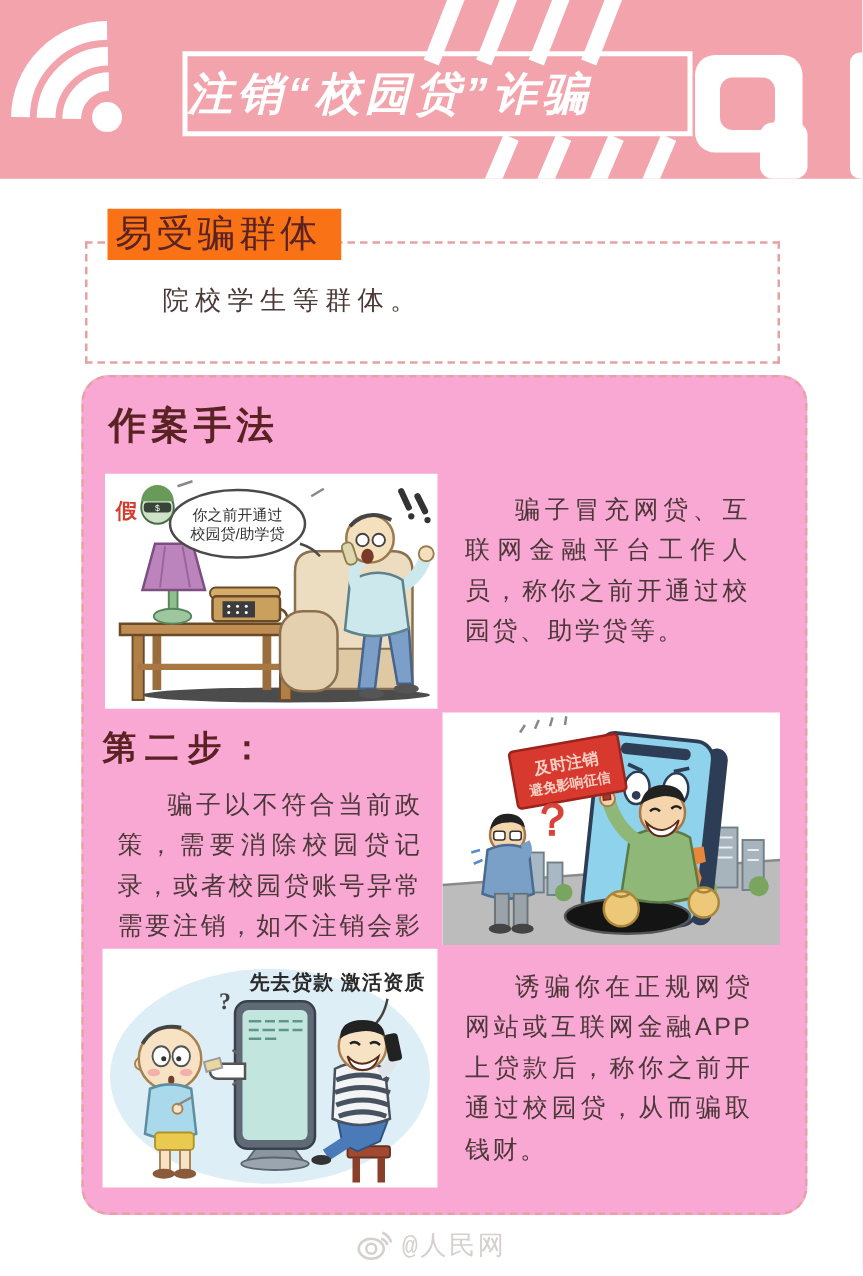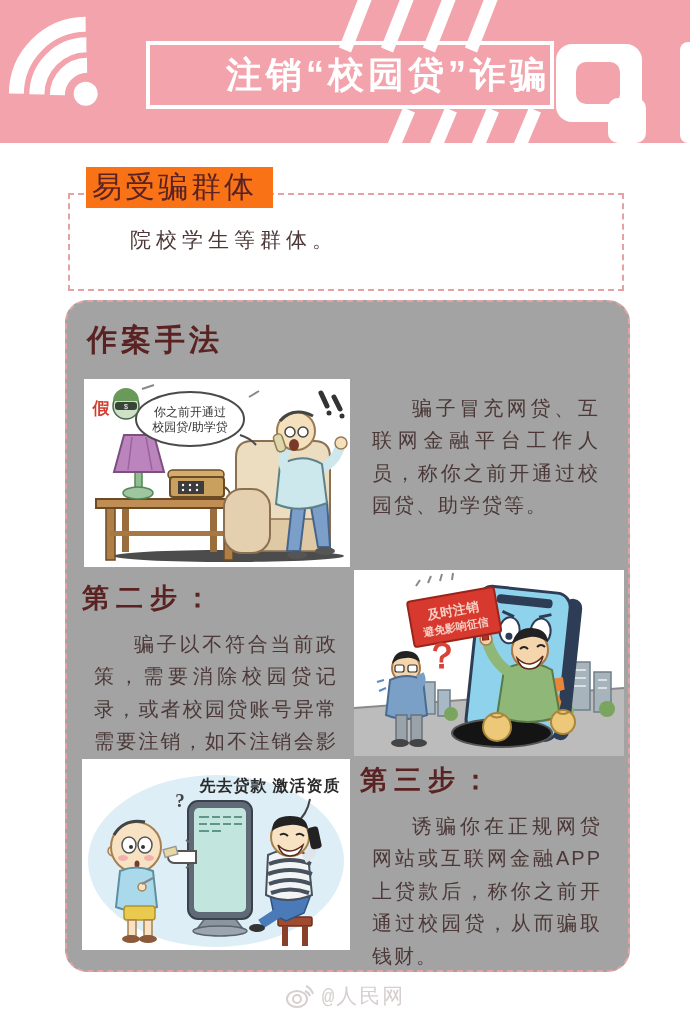--- a/index.html
+++ b/index.html
@@ -9,21 +9,21 @@
   }
 
   
   .header {
     position:absolute; left:0; top:0; width:690px; height:143px;
     background:#f2a3ac; overflow:hidden;
   }
   .header-decor { position:absolute; left:0; top:0; width:690px; height:143px; }
   .title-box {
     position:absolute; left:146px; top:41px; width:400px; height:60px;
-    border:4px solid #ffffff; display:flex; align-items:center; justify-content:flex-end;
+    border:4px solid #ffffff; display:flex; align-items:center; justify-content:flex-start;font-style:italic;
   }
   .header-title {
     color:#ffffff; font-size:36px; font-weight:bold; letter-spacing:4px; white-space:nowrap;
   }
 
   
   .sec1 {
     position:absolute; left:68px; top:193px; width:552px; height:94px;
     border:2px dashed #e6a2a2; background:#ffffff;
   }
@@ -32,21 +32,21 @@
     color:#5a2222; letter-spacing:3px; background:#f97316; padding:0 16px 0 6px;
   }
   .sec1-body {
     position:absolute; left:86px; top:226px; font-size:21px; color:#4c3838;
     letter-spacing:5px; font-family:"Liberation Serif", serif;margin-left:44px;
   }
 
   
   .sec2 {
     position:absolute; left:65px; top:300px; width:561px; height:668px;
-    border:2px dashed #e6a2a2; border-radius:22px; background:#a3a3a3;
+    border:2px dashed #e6a2a2; border-radius:22px; background:#f9a8d4;padding-left:16px;
   }
   .sec2-heading {
     position:absolute; left:20px; top:18px; font-size:30px; font-weight:bold;
     color:#5a2222; letter-spacing:4px;
   }
   .illus { position:absolute; background:#ffffff; }
   .illus svg { display:block; width:100%; height:100%; }
   .illus1 { left:17px;  top:77px;  width:266px; height:188px; }
   .illus2 { left:287px; top:268px; width:270px; height:186px; }
   .illus3 { left:15px;  top:457px; width:268px; height:191px;font-family:Liberation Serif, serif; }
@@ -348,21 +348,20 @@
           <circle cx="208" cy="78" r="19" fill="#f7e3c4" stroke="#a8804e" stroke-width="2"></circle>
           <path d="M190,72 q0,-15 18,-15 q17,0 18,13 q-10,-5 -18,-4 q-12,1 -18,6 z" fill="#222222"></path>
           <path d="M198,76 q4,-3 8,1 M214,76 q4,-3 8,1" stroke="#222222" stroke-width="2" fill="none"></path>
           <path d="M196,86 q11,12 25,0 q-3,11 -13,11 q-9,0 -12,-11 z" fill="#ffffff" stroke="#5a2a1a" stroke-width="1.5"></path>
           <rect x="227" y="68" width="11" height="22" rx="3" fill="#222222" transform="rotate(-12 232 79)"></rect>
         </g>
       </svg>
     </div>
 
     <div class="step step3">
-      <p class="step-label">第三步：</p>
       <p class="step-body">诱骗你在正规网贷网站或互联网金融APP上贷款后，称你之前开通过校园贷，从而骗取钱财。</p>
     </div>
   </div>
 
   <div class="watermark">
     <svg width="30" height="26" viewBox="0 0 30 26">
       <ellipse cx="12" cy="16" rx="10" ry="8" fill="none" stroke="#d6cfcf" stroke-width="2"></ellipse>
       <circle cx="12" cy="16" r="4" fill="none" stroke="#d6cfcf" stroke-width="2"></circle>
       <path d="M20,8 a8,8 0 0 1 5,5" fill="none" stroke="#d6cfcf" stroke-width="2"></path>
       <path d="M21,3 a13,13 0 0 1 7,8" fill="none" stroke="#d6cfcf" stroke-width="2"></path>

